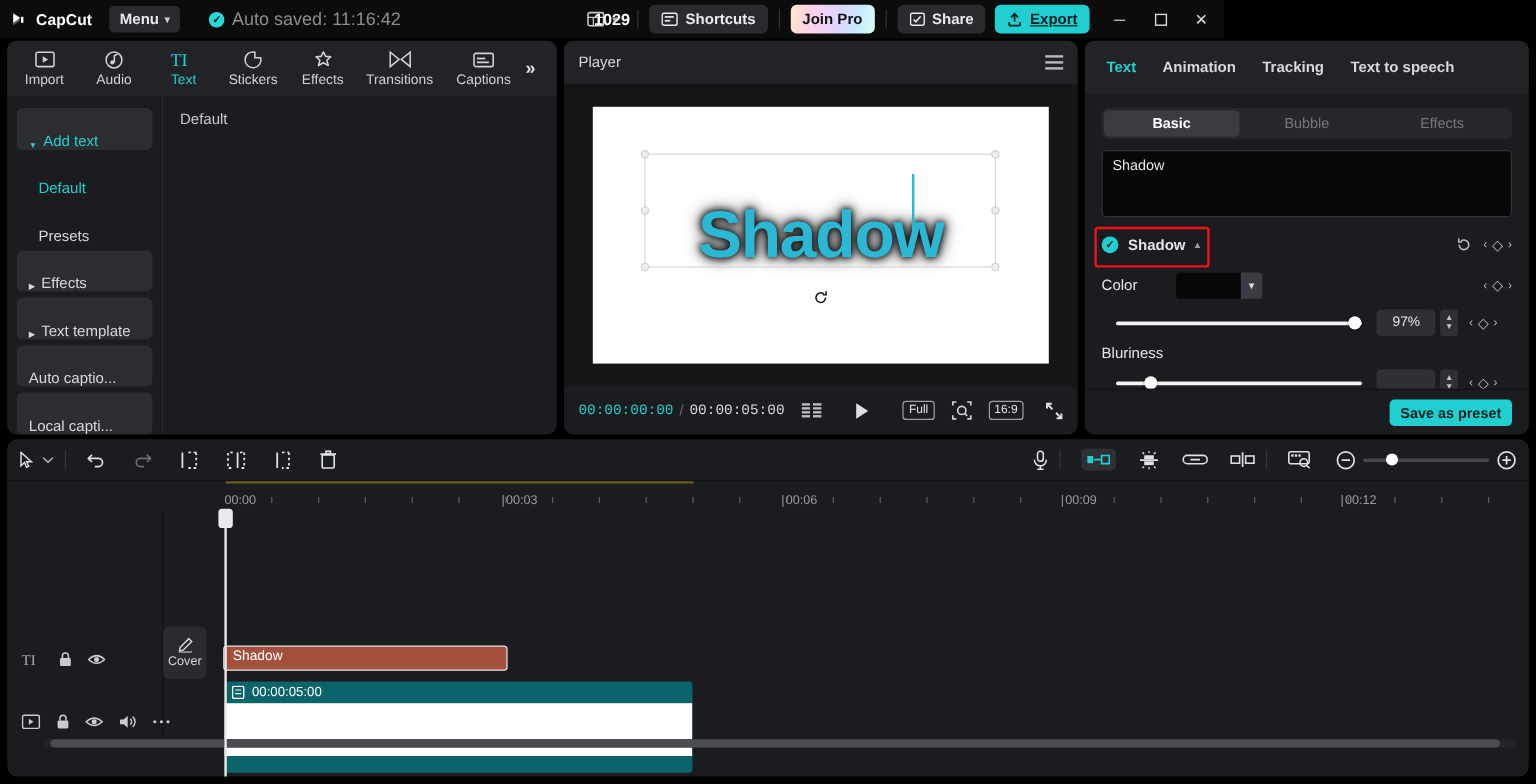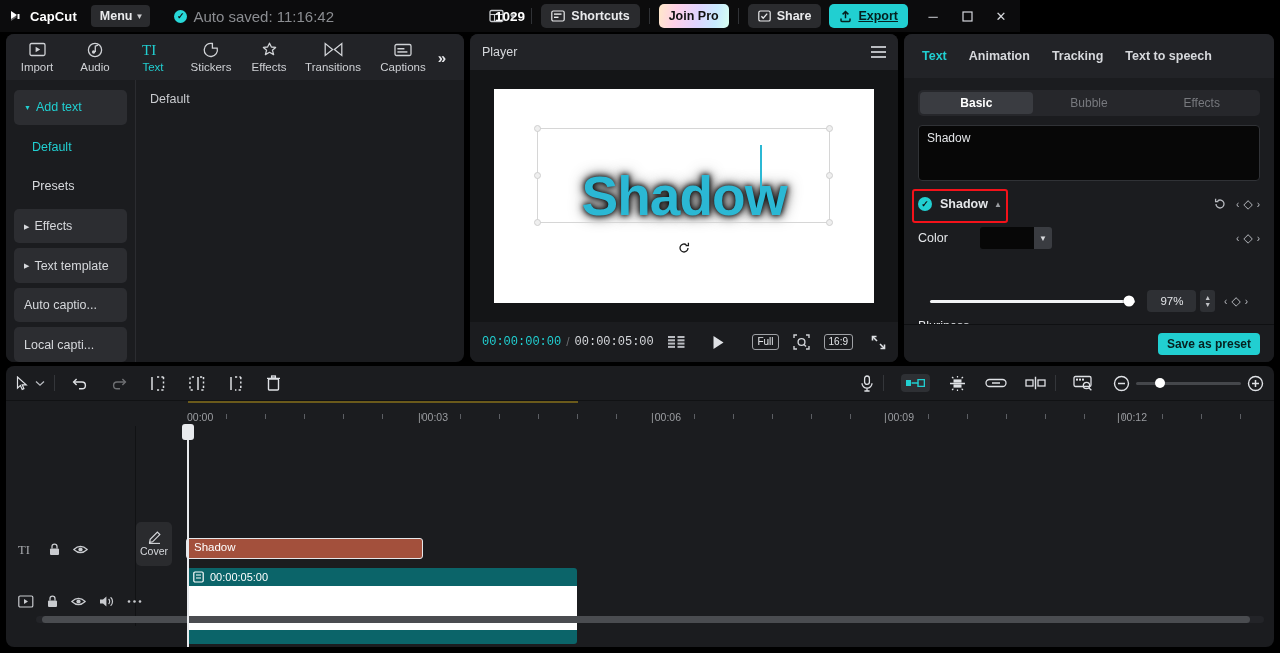--- a/index.html
+++ b/index.html
@@ -91,21 +91,21 @@
     display: flex; align-items: center; justify-content: center;
     color: #e6e7ea; font-size: 15px; font-weight: bold; cursor: pointer;
   }
   .leftbody { display: flex; height: 282px; }
   .sidebar {
     width: 130px; background: #1b1c1f; padding: 10px 8px 0 8px;
     display: flex; flex-direction: column; gap: 5px;
     border-right: 1px solid #2b2c30;
   }
   .sb-item {
-    height: 46px; border-radius: 5px; display: flex; align-items: center;
+    height: 46px; border-radius: 5px; display: flex; align-items: flex-end;
     padding-left: 10px; font-size: 12.5px; color: #d6d8dc; cursor: pointer;
     gap: 5px;
   }
   .sb-item.group { background: #2c2d31; }
   .sb-item.btnish { background: #2c2d31; }
   .sb-item.accent { color: #21cfd1; }
   .sb-item.sub { padding-left: 18px; }
   .sb-arrow { font-size: 7px; line-height: 1; position: relative; top: 0px; }
   .content { flex: 1; padding: 12px 14px; }
   .content-title { color: #c9cbcf; font-size: 12.5px; margin-bottom: 9px; }
@@ -217,21 +217,21 @@
   .kf { display: flex; align-items: center; gap: 4px; color: #b9bbc0; font-size: 10px; cursor: pointer; }
   .kf .dia { font-size: 12px; }
   .color-swatch {
     width: 54px; height: 22px; background: #070707; border-radius: 3px 0 0 3px;
   }
   .swatch-drop {
     width: 18px; height: 22px; background: #3a3c41; border-radius: 0 3px 3px 0;
     display: flex; align-items: center; justify-content: center;
     color: #d6d8dc; font-size: 8px; cursor: pointer;
   }
-  .slider-row { padding: 0 26px; display: flex; align-items: center; height: 28px; margin-top: 32px; }
+  .slider-row { padding: 0 26px; display: flex; align-items: center; height: 28px; }
   .track { position: relative; width: 210px; height: 3px; background: #f2f3f5; border-radius: 2px; }
   .knob {
     position: absolute; top: 50%; width: 11px; height: 11px; border-radius: 50%;
     background: #fff; transform: translate(-50%,-50%); cursor: pointer;
     box-shadow: 0 0 2px rgba(0,0,0,.6);
   }
   .numbox {
     width: 50px; height: 22px; background: #2e3034; border-radius: 4px;
     display: flex; align-items: center; justify-content: center;
     color: #e4e6e9; font-size: 11.5px; margin-left: 12px; cursor: text;

